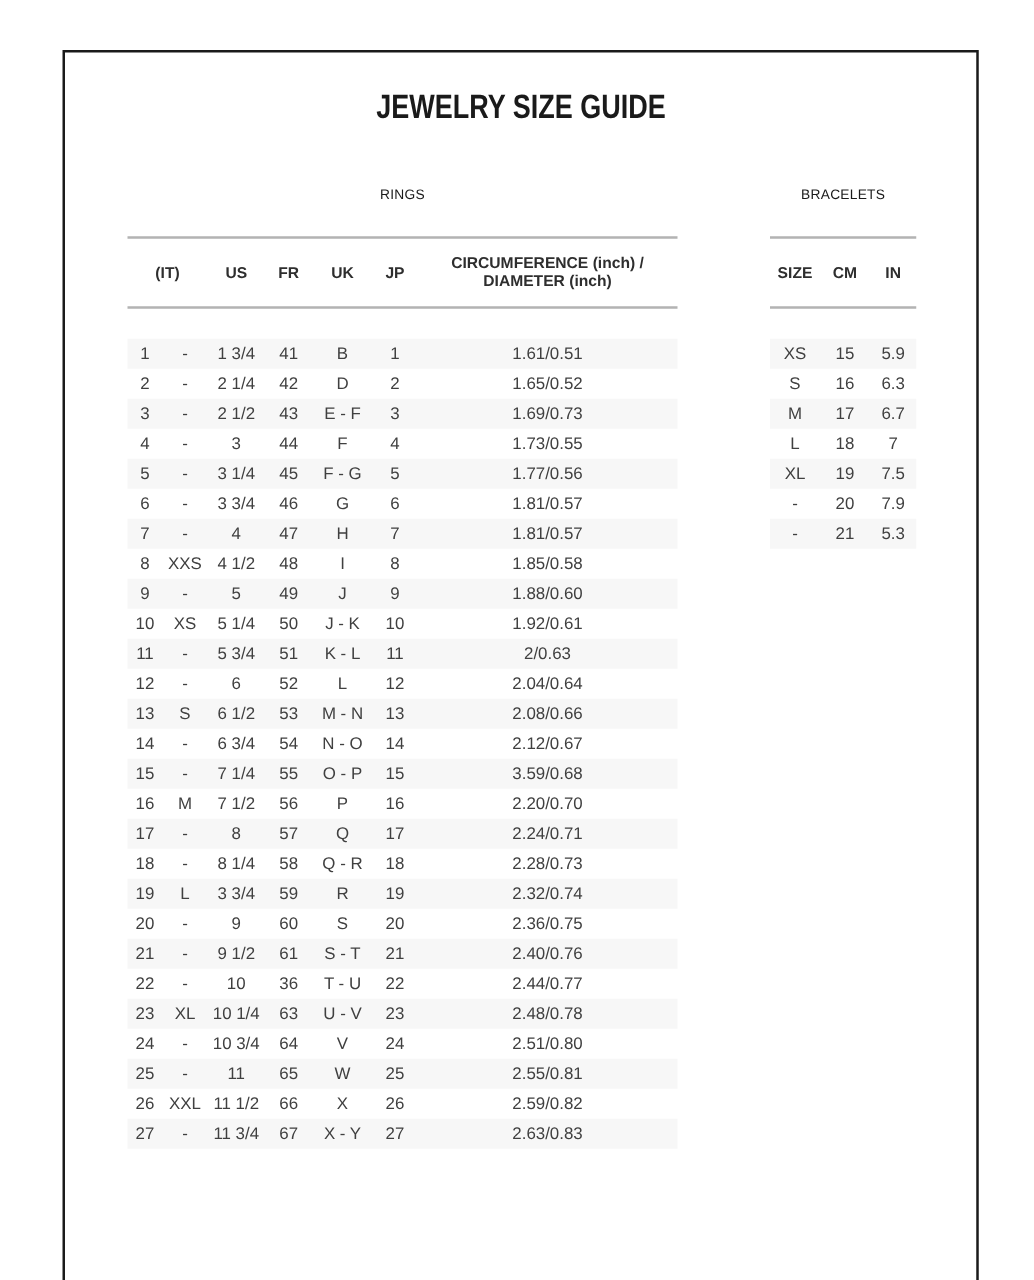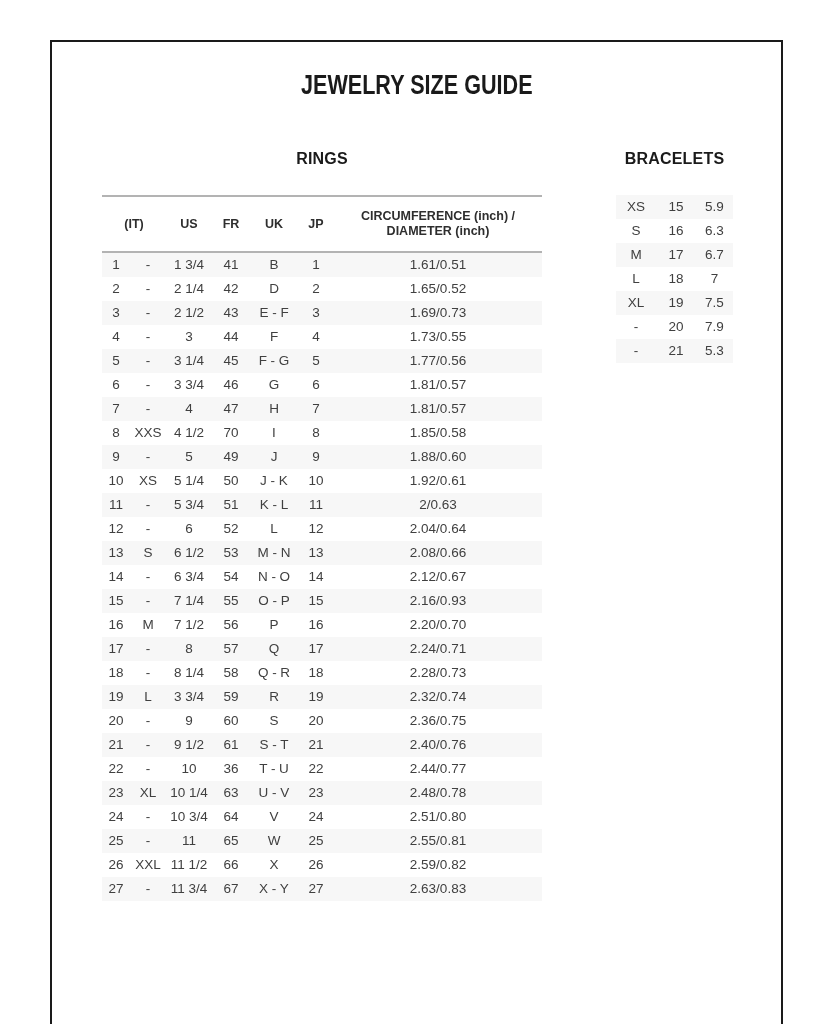--- a/index.html
+++ b/index.html
@@ -28,27 +28,28 @@
     letter-spacing:0;
   }
   .title>span{display:inline-block;transform:scaleX(0.80);transform-origin:center;white-space:nowrap;}
   .content{
     display:flex;justify-content:space-between;
     padding:0 48px 0 50px;margin-top:49px;
   }
   .col-rings{width:440px;}
   .col-bracelets{width:117px;}
   .section-title{
-    text-align:center;font-size:16px;font-weight:bold;color:var(--title);
+    text-align:center;font-size:11px;font-weight:normal;color:var(--title);
     margin-bottom:27px;letter-spacing:0.2px;
   }
   .thead{
     border-top:2px solid var(--rule);
     border-bottom:2px solid var(--rule);
     height:58px;display:flex;align-items:center;
+    margin-bottom:24px;
     font-weight:bold;font-size:12.5px;color:#2e2e2e;
   }
   .trow{display:flex;height:24px;align-items:center;font-size:13.5px;}
   .tbody .trow:nth-child(odd){background:var(--stripe);}
   .c{display:inline-block;text-align:center;line-height:1.2;}
   
   .w-it{width:28px}.w-intl{width:36px}.w-us{width:46px}.w-fr{width:38px}
   .w-uk{width:48px}.w-jp{width:36px}.w-circ{width:208px}
   .w-ithead{width:64px}
   
@@ -133,21 +134,21 @@
             <span class="c w-us">4</span>
             <span class="c w-fr">47</span>
             <span class="c w-uk">H</span>
             <span class="c w-jp">7</span>
             <span class="c w-circ">1.81/0.57</span>
           </div>
           <div class="trow">
             <span class="c w-it">8</span>
             <span class="c w-intl">XXS</span>
             <span class="c w-us">4 1/2</span>
-            <span class="c w-fr">70</span>
+            <span class="c w-fr">48</span>
             <span class="c w-uk">I</span>
             <span class="c w-jp">8</span>
             <span class="c w-circ">1.85/0.58</span>
           </div>
           <div class="trow">
             <span class="c w-it">9</span>
             <span class="c w-intl">-</span>
             <span class="c w-us">5</span>
             <span class="c w-fr">49</span>
             <span class="c w-uk">J</span>
@@ -199,21 +200,21 @@
             <span class="c w-jp">14</span>
             <span class="c w-circ">2.12/0.67</span>
           </div>
           <div class="trow">
             <span class="c w-it">15</span>
             <span class="c w-intl">-</span>
             <span class="c w-us">7 1/4</span>
             <span class="c w-fr">55</span>
             <span class="c w-uk">O - P</span>
             <span class="c w-jp">15</span>
-            <span class="c w-circ">2.16/0.93</span>
+            <span class="c w-circ">3.59/0.68</span>
           </div>
           <div class="trow">
             <span class="c w-it">16</span>
             <span class="c w-intl">M</span>
             <span class="c w-us">7 1/2</span>
             <span class="c w-fr">56</span>
             <span class="c w-uk">P</span>
             <span class="c w-jp">16</span>
             <span class="c w-circ">2.20/0.70</span>
           </div>
@@ -314,20 +315,25 @@
             <span class="c w-fr">67</span>
             <span class="c w-uk">X - Y</span>
             <span class="c w-jp">27</span>
             <span class="c w-circ">2.63/0.83</span>
           </div>
         </div>
     </section>
 
     <section class="col-bracelets">
       <h2 class="section-title">BRACELETS</h2>
+      <div class="thead">
+        <span class="c w-bsize">SIZE</span>
+        <span class="c w-bcm">CM</span>
+        <span class="c w-bin">IN</span>
+      </div>
       <div class="tbody">
           <div class="trow">
             <span class="c w-bsize">XS</span>
             <span class="c w-bcm">15</span>
             <span class="c w-bin">5.9</span>
           </div>
           <div class="trow">
             <span class="c w-bsize">S</span>
             <span class="c w-bcm">16</span>
             <span class="c w-bin">6.3</span>

